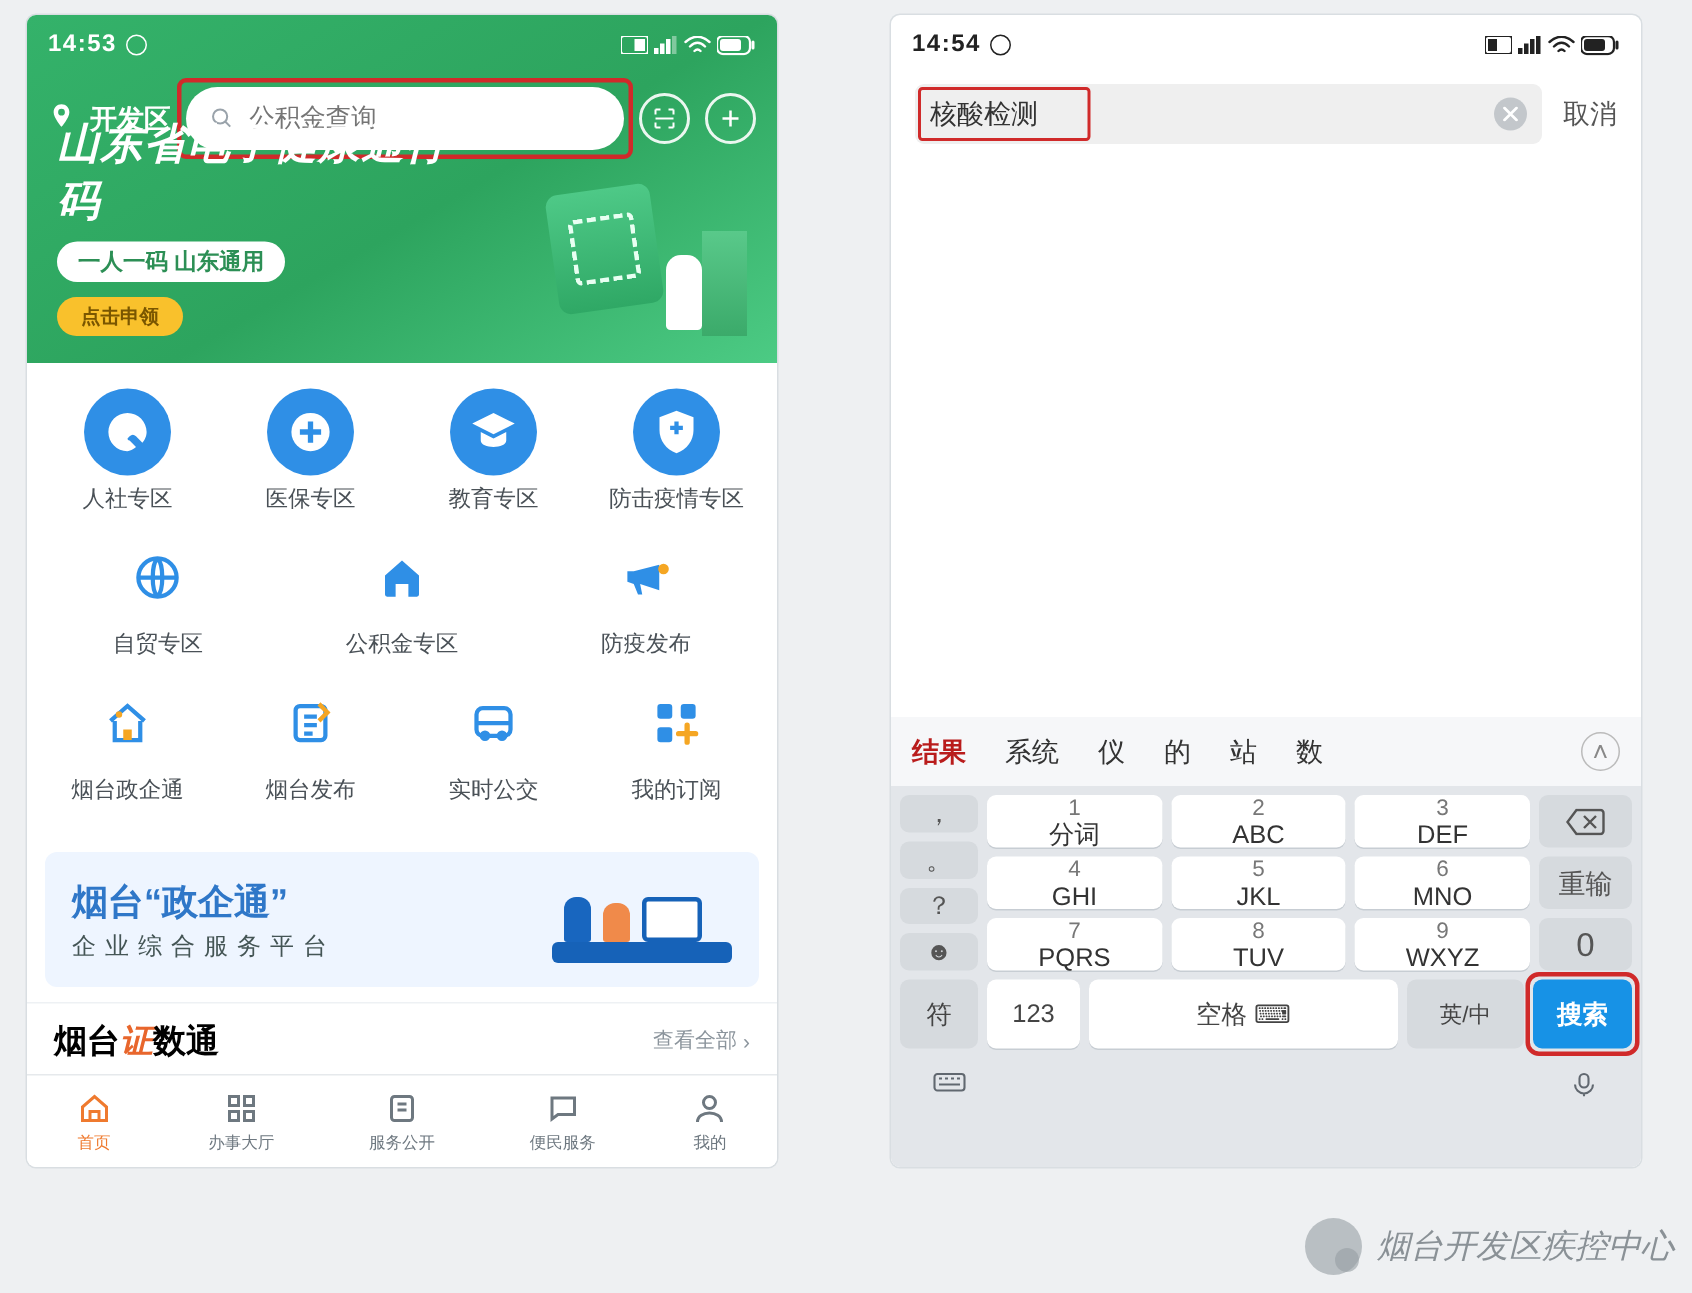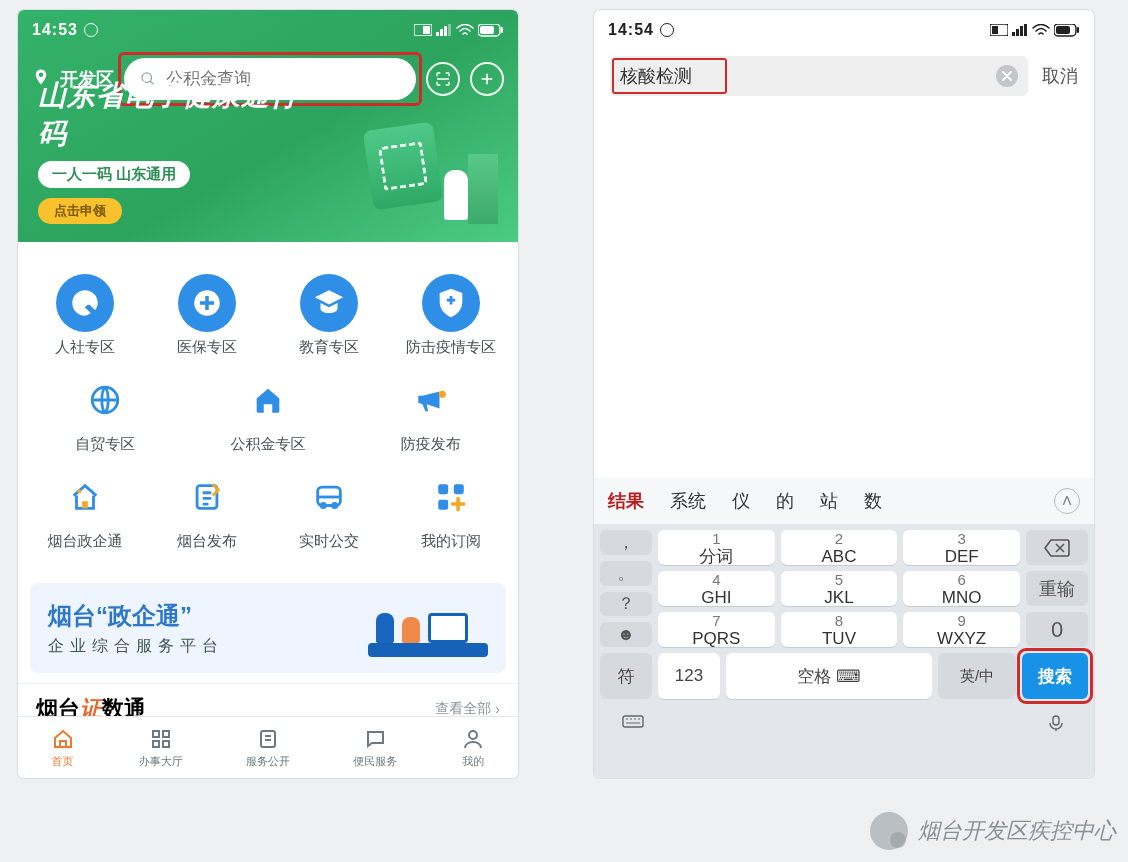--- a/index.html
+++ b/index.html
@@ -47,21 +47,21 @@
   .hero-banner { position:absolute; bottom:18px; left:20px; right:20px; display:flex; align-items:flex-end; justify-content:space-between;}
   .hero-text h2{ font-size:28px; font-weight:800; font-style:italic; letter-spacing:1px;}
   .hero-sub { margin-top:8px; background:#fff; color:#2c8f55; border-radius:999px; padding:4px 14px; display:inline-block; font-size:15px; font-weight:600;}
   .hero-cta { margin-top:10px; background:#f9c12c; color:#7a5600; border-radius:999px; padding:4px 16px; display:inline-block; font-size:13px; font-weight:700;text-align:right;}
   .hero-art { width:180px; height:110px; position:relative;}
   .art-box{position:absolute;right:60px;bottom:18px;width:70px;height:80px;border-radius:8px;background:linear-gradient(#4ec987,#2fa865);transform:rotate(-8deg);display:flex;align-items:center;justify-content:center;}
   .qr-dots{width:44px;height:44px;border:3px dashed #e8fff2;border-radius:4px;}
   .art-person{position:absolute;right:30px;bottom:4px;width:24px;height:50px;background:#fff;border-radius:10px 10px 3px 3px;}
   .art-bldg{position:absolute;right:0;bottom:0;width:30px;height:70px;background:linear-gradient(#59c98a,#3baa6a);}
 
-  .grid-section { background:#fff; padding:26px 0 14px; }
+  .grid-section { background:#fff; padding:11px 0 14px; }
   .grid-row{ display:flex; justify-content:space-around; padding:6px 6px 8px;}
   .tile{ width:110px; text-align:center; }
   .tile-ico{ width:58px;height:58px;margin:0 auto 6px;border-radius:50%; display:flex;align-items:center;justify-content:center;}
   .tile-ico.big{ background:#2f8fe6;}
   .tile-ico.outline{ background:transparent;}
   .tile-ico svg{width:34px;height:34px;}
   .tile span{ font-size:15px; color:#4a5157; font-weight:500; white-space:nowrap;}
 
   .promo-card{ margin:10px 12px; background:#eef5ff; border-radius:8px; padding:16px 18px; display:flex; justify-content:space-between; align-items:center;}
   .promo-card h3{ color:#2f77c8; font-size:24px; font-weight:800;}

